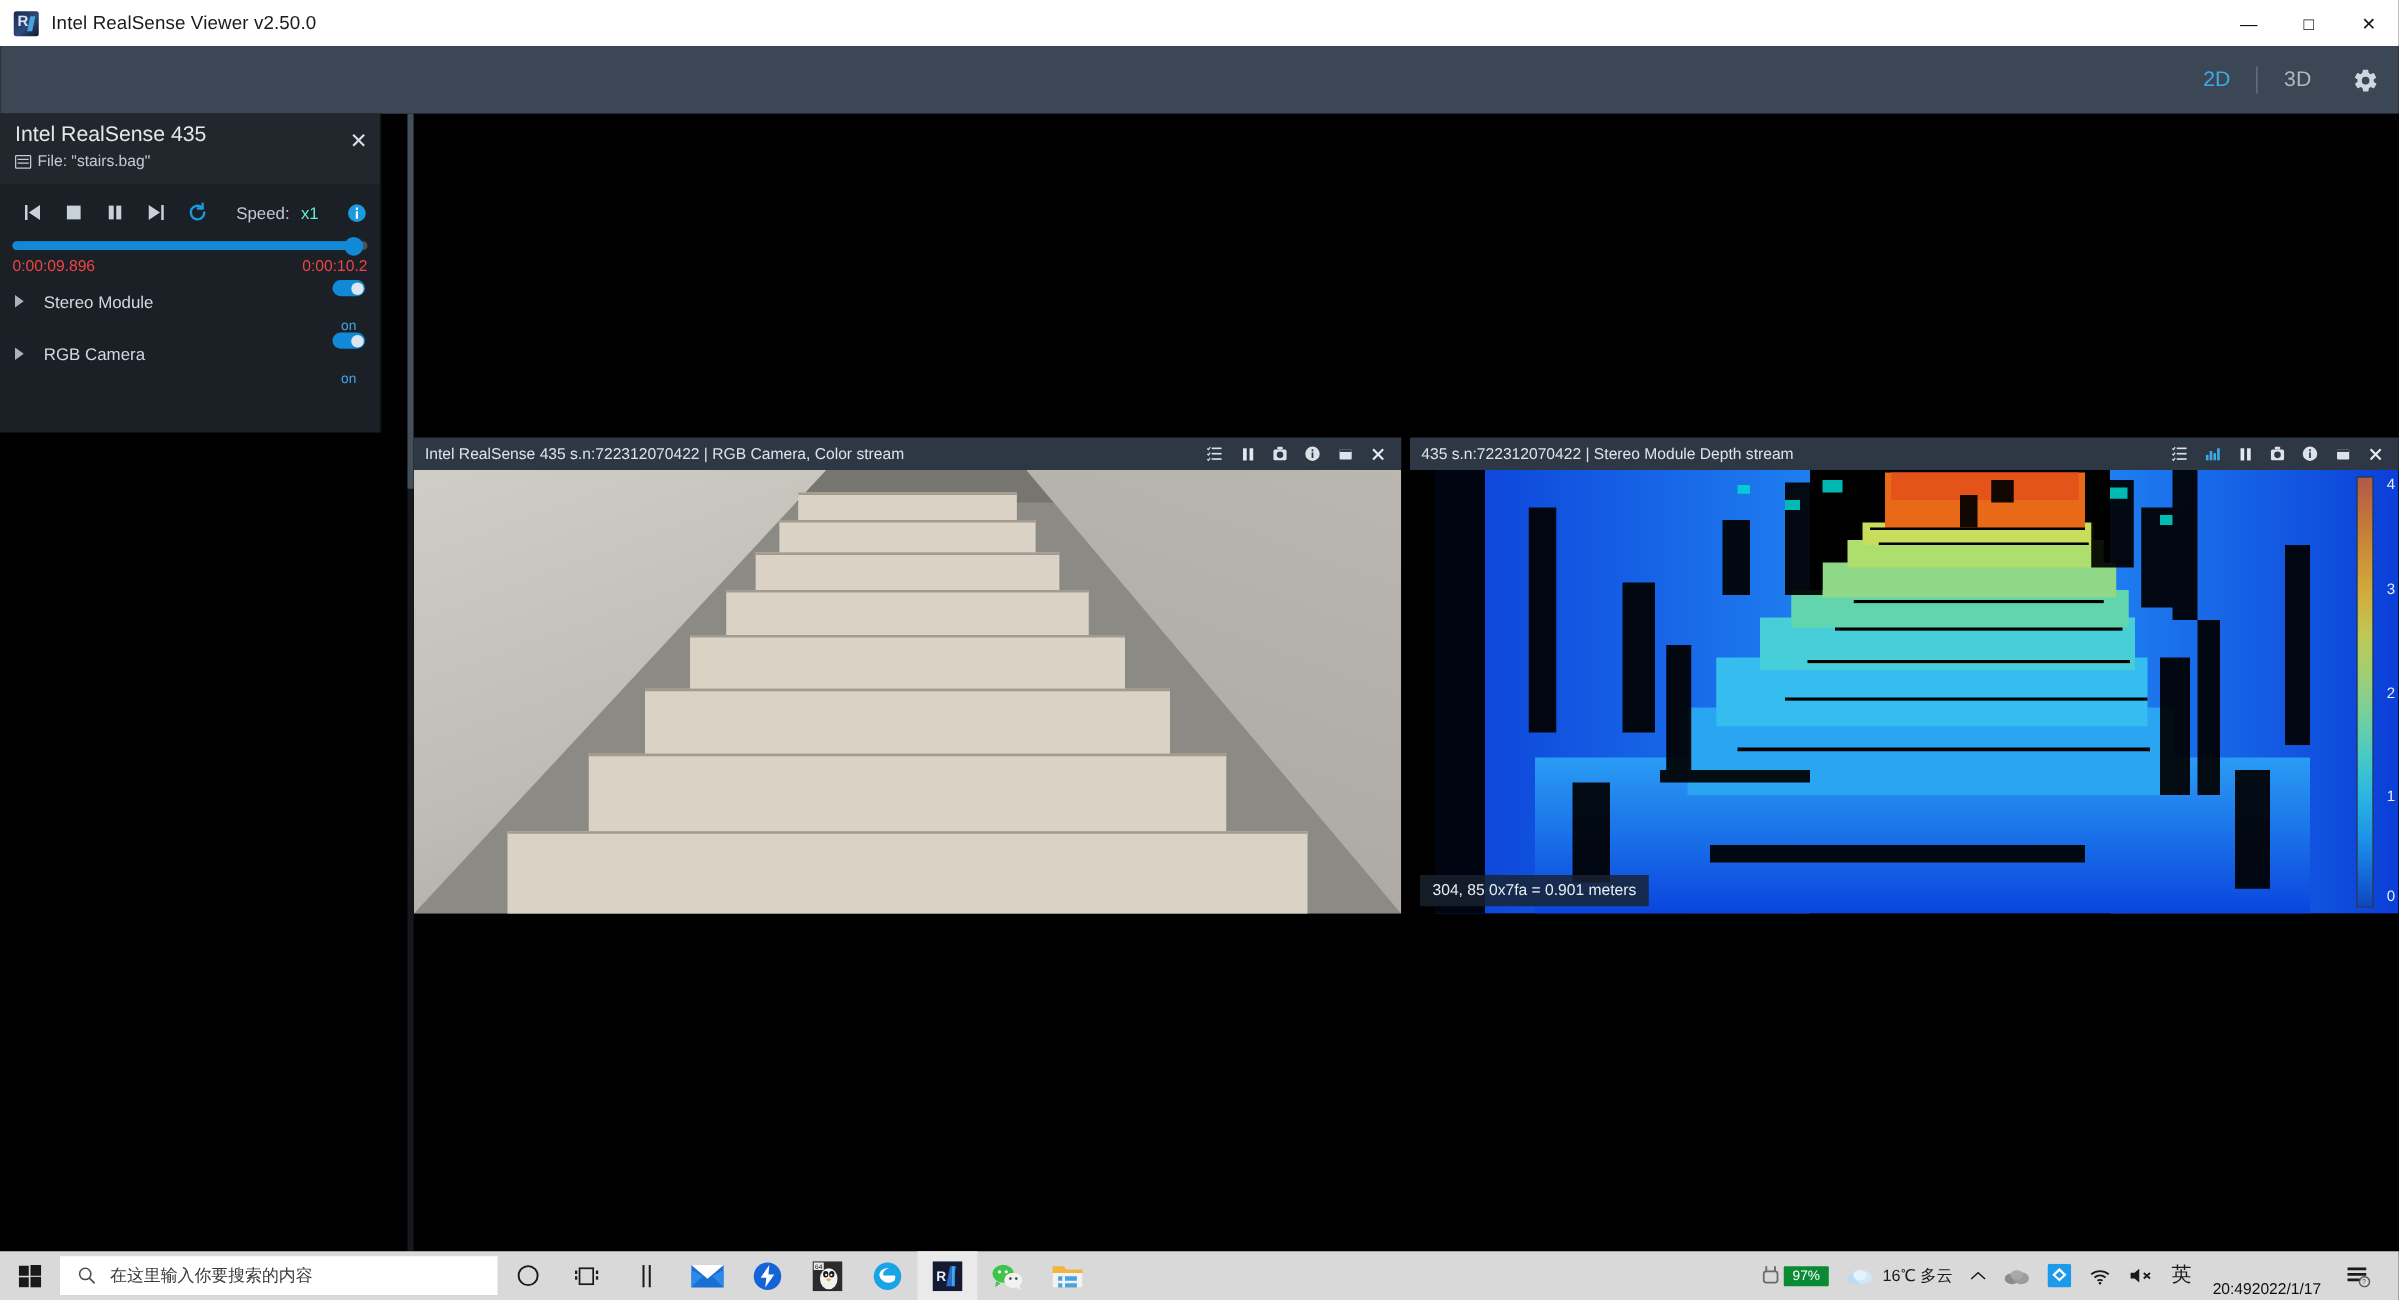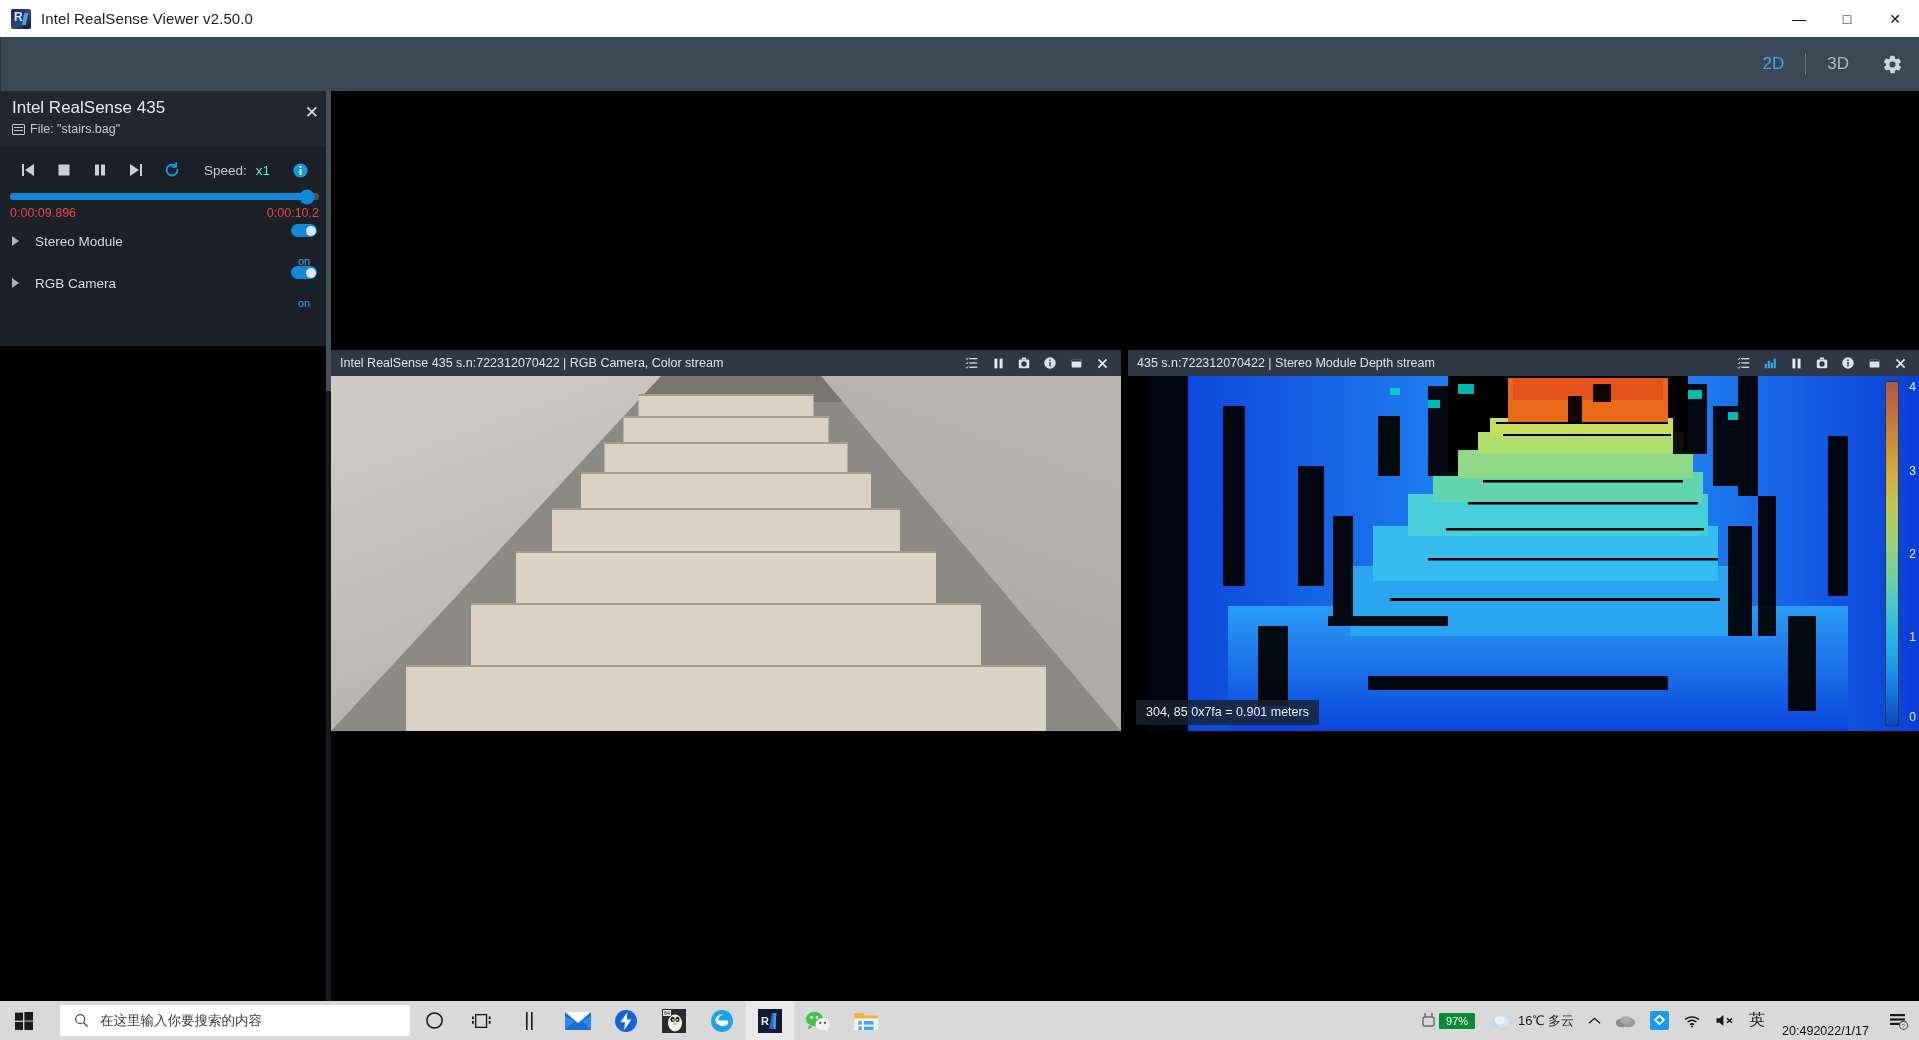--- a/index.html
+++ b/index.html
@@ -68,21 +68,21 @@
   }
   .view-mode {
     font-size: 17px; padding: 0 17px; color: #aeb8c2;
   }
   .view-mode.active { color: #3fa9e8; }
   #vm-sep { width: 1px; height: 22px; background: #6b7886; margin: 0 4px; }
   #gear-btn { margin-left: 16px; display: flex; align-items: center; }
 
   
   #device-panel {
-    position: absolute; left: 0; top: 91px; width: 330px; height: 255px;
+    position: absolute; left: 0; top: 91px; width: 305px; height: 255px;
     background: #1b2026;
     border-right: 1px solid #0c0f12;
   }
   #device-header {
     height: 56px; background: #22272e; padding: 7px 12px 0 12px; position: relative;
   }
   #device-name { font-size: 17px; color: #e3e8ee; }
   #device-file {
     font-size: 12.5px; color: #c3cad2; margin-top: 4px;
     display: flex; align-items: center; gap: 5px;
@@ -233,31 +233,31 @@
 
   
   #taskbar {
     position: absolute; left: 0; top: 1001px; width: 1919px; height: 39px;
     background: #d9d9d9; display: flex; align-items: center;
   }
   #start-btn {
     width: 48px; height: 39px; display: flex; align-items: center; justify-content: center;
   }
   #search-box {
-    width: 350px; height: 31px; background: #fff; margin-left: 12px;
+    width: 350px; height: 31px; background: #fff; margin-left: 0;
     display: flex; align-items: center; gap: 11px; padding-left: 14px;
   }
   #search-text { font-size: 13.5px; color: #3a3a3a; }
   .tb-icon {
     width: 48px; height: 39px; display: flex; align-items: center; justify-content: center;
     flex: none;
   }
   .tb-icon.active { background: #eaeaea; }
   #tray {
-    margin-left: auto; display: flex; align-items: center; height: 39px; padding-right: 0;
+    margin-left: auto; display: flex; align-items: center; height: 39px; padding-right: 12px;
   }
   .tray-item {
     display: flex; align-items: center; justify-content: center;
     height: 39px; padding: 0 7px; font-size: 13px; color: #1a1a1a;
   }
   #battery-pill {
     display: flex; align-items: center; gap: 3px;
   }
   #batt-body {
     width: 36px; height: 16px; background: #0a8a34; border: 1px solid #0a8a34;

